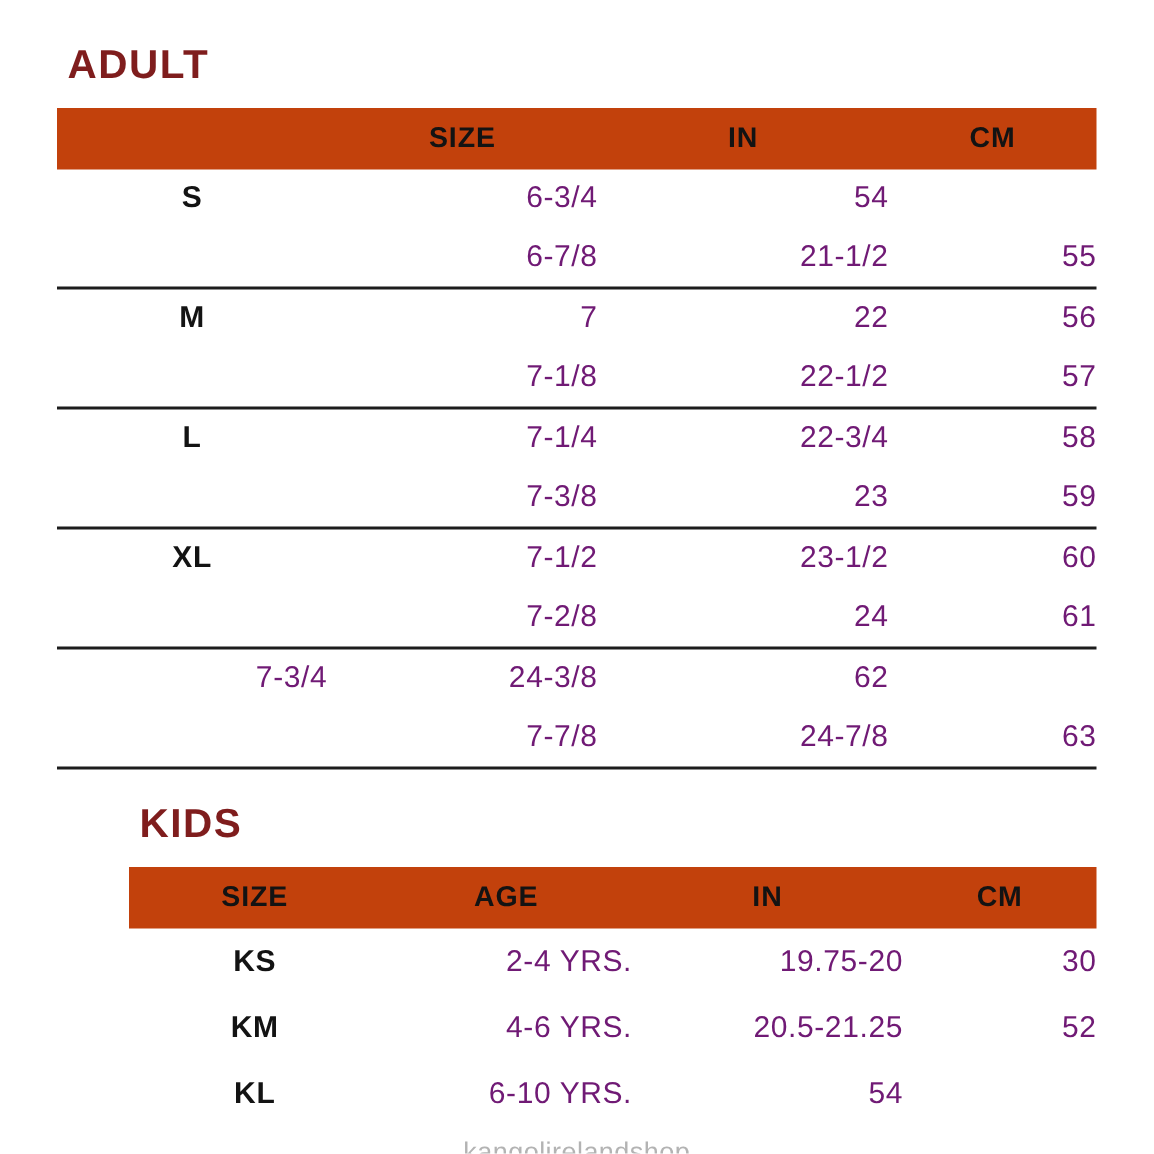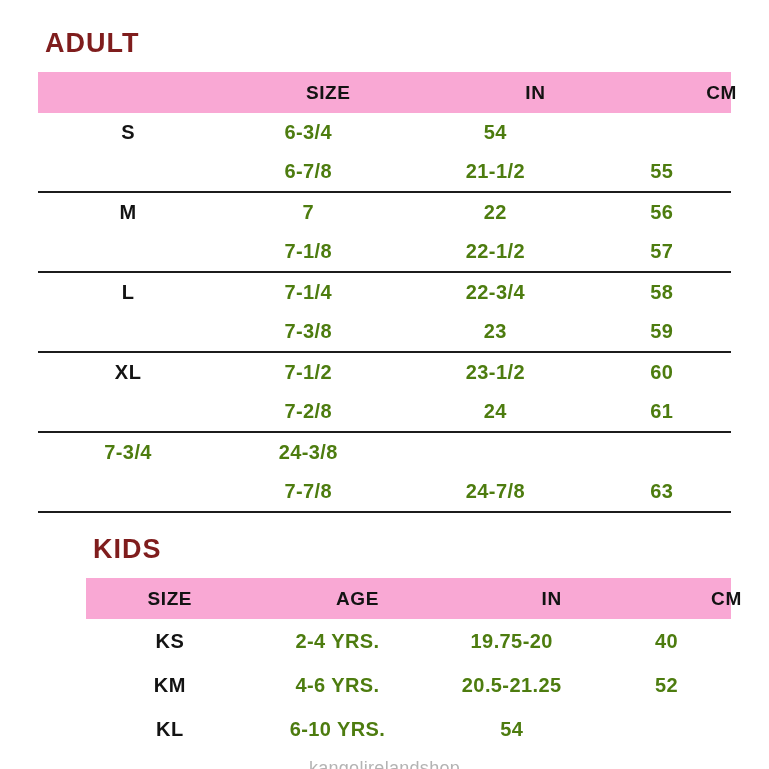--- a/index.html
+++ b/index.html
@@ -15,46 +15,46 @@
     font-weight: 700;
     letter-spacing: 1px;
     color: #7f1d1d;
     margin-left: 7px;
     margin-bottom: 13px;
   }
 
   .thead {
     display: grid;
     grid-template-columns: 26% 26% 28% 20%;
-    background: #f9a8d4;
+    background: #c2410c;
     height: 41px;
     align-items: center;
-    gap: 20px;
   }
 
   .row {
     display: grid;
     grid-template-columns: 26% 26% 28% 20%;
     height: 39px;
     align-items: center;
   }
   .kids-table .row { height: 44px; }
 
   .cell { text-align: center; white-space: nowrap; }
   .cell.head {
     font-weight: 700;
     font-size: 19px;
     letter-spacing: 0.6px;
     color: #131313;
   }
   .cell.body {
     font-size: 20px;
-    font-weight: 700;
+    font-weight: 400;
     letter-spacing: 0.4px;
-    color: #4d7c0f;
+    color: #701a75;
+    text-align: right;
   }
   .cell.label {
     font-weight: 700;
     font-size: 20px;
     letter-spacing: 0.5px;
     color: #131313;
   }
 
   .group { border-bottom: 2px solid #1c1c1c; }
 
@@ -135,20 +135,21 @@
               <div class="cell label"></div>
               <div class="cell body">7-2/8</div>
               <div class="cell body">24</div>
               <div class="cell body">61</div>
             </div>
           </div>
           <div class="group">
             <div class="row">
               <div class="cell body">7-3/4</div>
               <div class="cell body">24-3/8</div>
+              <div class="cell body">62</div>
             </div>
             <div class="row">
               <div class="cell label"></div>
               <div class="cell body">7-7/8</div>
               <div class="cell body">24-7/8</div>
               <div class="cell body">63</div>
             </div>
           </div>
         </div>
     </div>
@@ -161,21 +162,21 @@
           <div class="cell head">SIZE</div>
           <div class="cell head">AGE</div>
           <div class="cell head">IN</div>
           <div class="cell head">CM</div>
         </div>
       <div class="tbody" id="kids-body">
           <div class="row">
             <div class="cell label">KS</div>
             <div class="cell body">2-4 YRS.</div>
             <div class="cell body">19.75-20</div>
-            <div class="cell body">40</div>
+            <div class="cell body">30</div>
           </div>
           <div class="row">
             <div class="cell label">KM</div>
             <div class="cell body">4-6 YRS.</div>
             <div class="cell body">20.5-21.25</div>
             <div class="cell body">52</div>
           </div>
           <div class="row">
             <div class="cell label">KL</div>
             <div class="cell body">6-10 YRS.</div>

